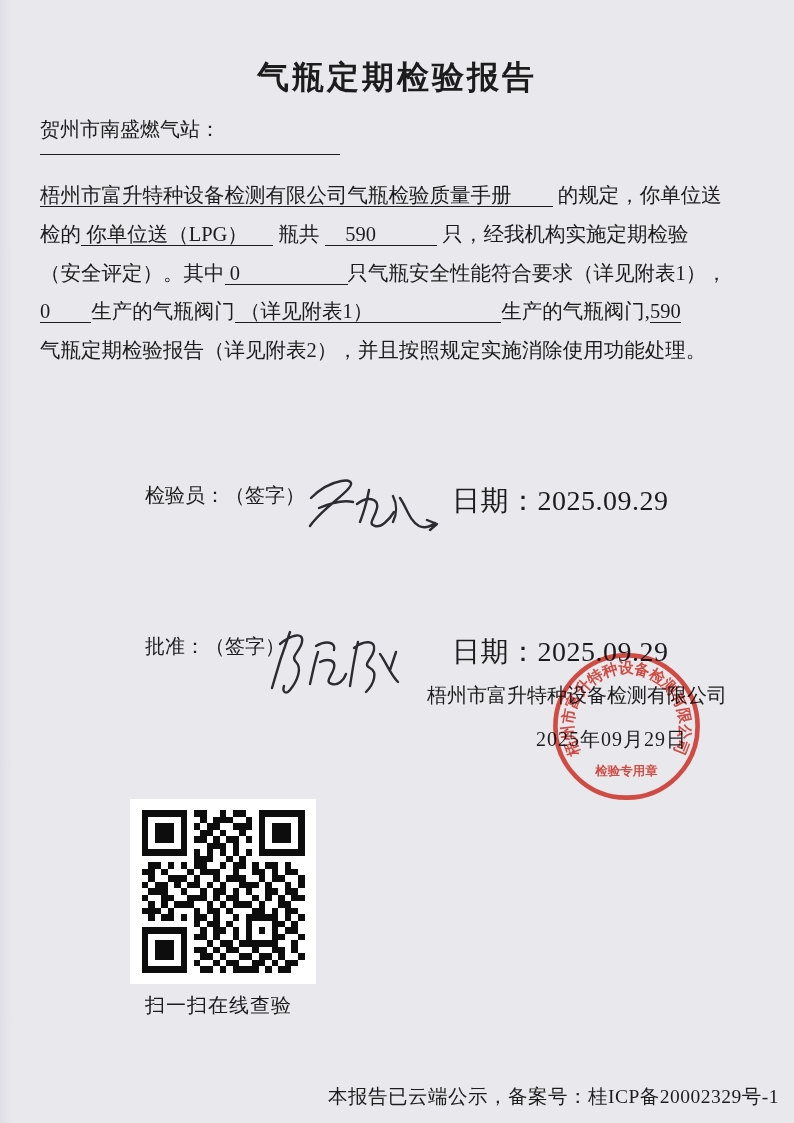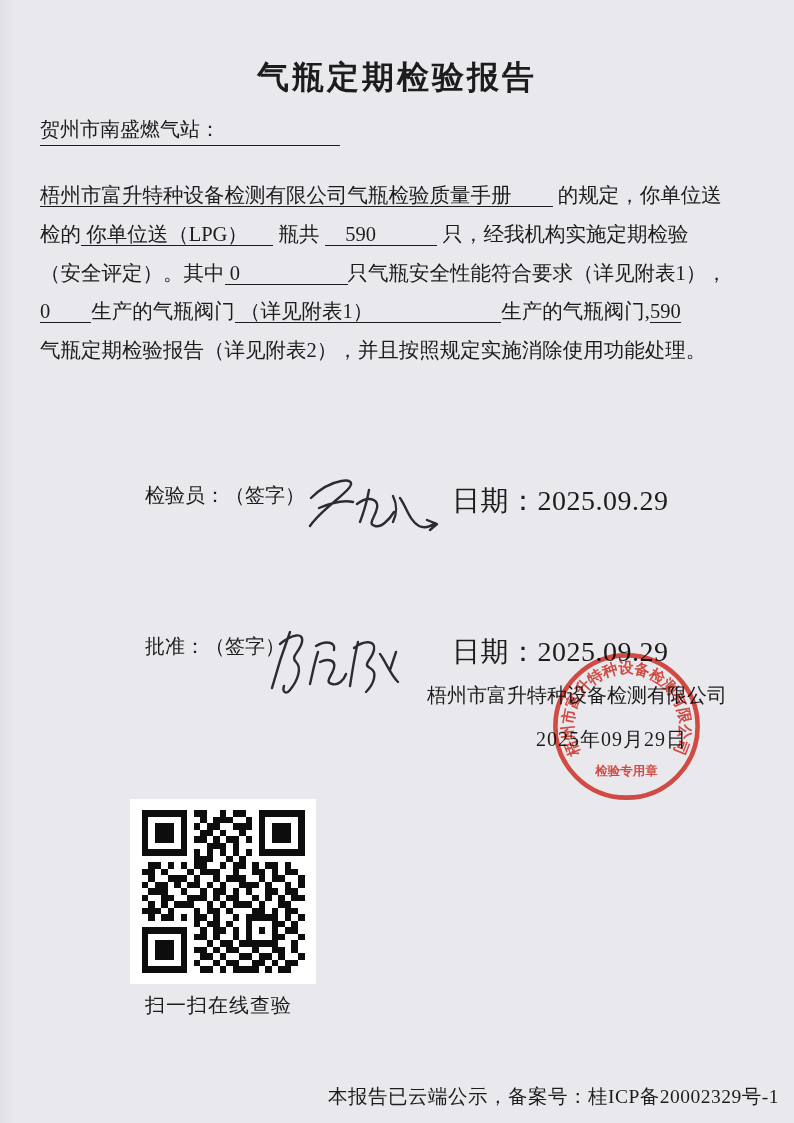--- a/index.html
+++ b/index.html
@@ -19,21 +19,21 @@
   }
   .report-no{
     position:absolute;top:63px;right:36px;
     font-size:19px;letter-spacing:1px;
   }
   .addressee{
     position:absolute;top:116px;left:40px;font-size:20px;
   }
   .addressee .u-wrap{
     display:inline-block;min-width:300px;
-    border-bottom:1.6px solid #1c1c1e;padding-bottom:2px;
+    border-bottom:1.6px solid #1c1c1e;padding-bottom:11px;
   }
   .body-text{
     position:absolute;top:176px;left:40px;width:722px;
     font-size:20.5px;line-height:38.8px;white-space:nowrap;
   }
   .bline span{white-space:pre;}
   .bline .u{border-bottom:1.6px solid #1c1c1e;}
   .sig-row-label{position:absolute;font-size:20px;}
   .sig-date{position:absolute;font-size:28px;letter-spacing:0.5px;}
   .signature-svg{position:absolute;}

